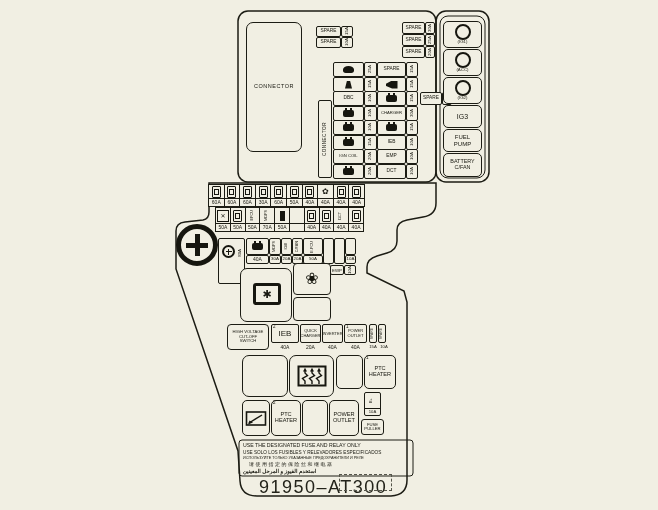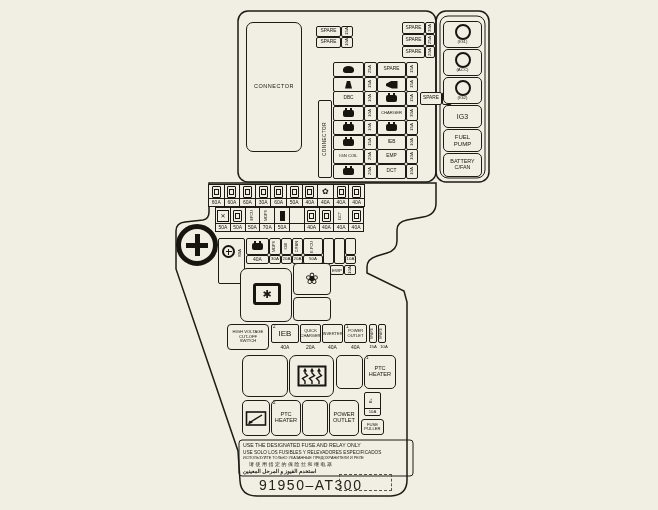--- a/index.html
+++ b/index.html
@@ -450,16 +450,16 @@
 OUTLET</span>
   </div>
 
   <div class="abs" style="left:243px;top:442px;width:168px;">
     <div style="font-size:5.2px;line-height:1.45;">USE THE DESIGNATED FUSE AND RELAY ONLY</div>
     <div style="font-size:4.7px;line-height:1.35;">USE SOLO LOS FUSIBLES Y RELEVADORES ESPECIFICADOS</div>
     <div style="font-size:3.8px;line-height:1.4;">ИСПОЛЬЗУЙТЕ ТОЛЬКО УКАЗАННЫЕ ПРЕДОХРАНИТЕЛИ И РЕЛЕ</div>
     <div style="font-size:5px;line-height:1.35;letter-spacing:1.5px;padding-left:6px;">请使用指定的保险丝和继电器</div>
     <div dir="rtl" style="font-size:5.4px;line-height:1.25;font-weight:bold;text-align:left;">استخدم الفيوز و المرحل المعينين</div>
   </div>
-  <div class="abs" style="left:259px;top:477px;font-size:14px;letter-spacing:1.5px;color:#23231a;">91950–AT300</div>
+  <div class="abs" style="left:259px;top:477px;font-size:18px;letter-spacing:1.5px;color:#23231a;">91950–AT300</div>
   <div class="abs" style="left:339px;top:474px;width:53px;height:17px;border:1px dashed #55554a;"></div>
 
 </div>
 
 </body></html>

